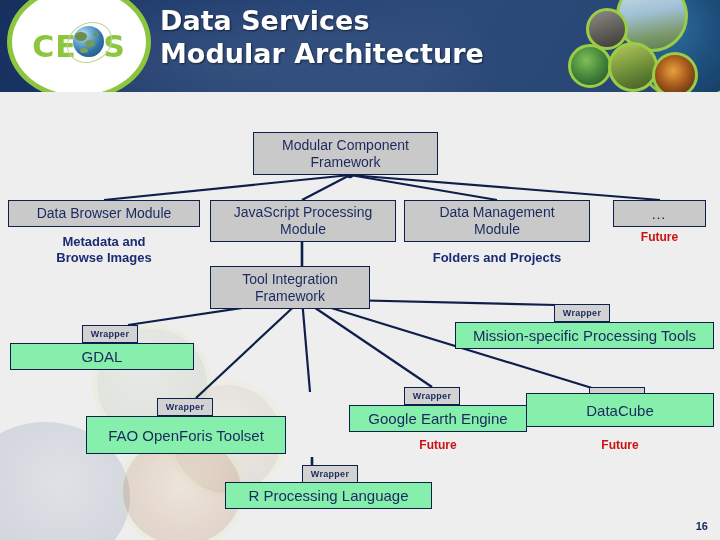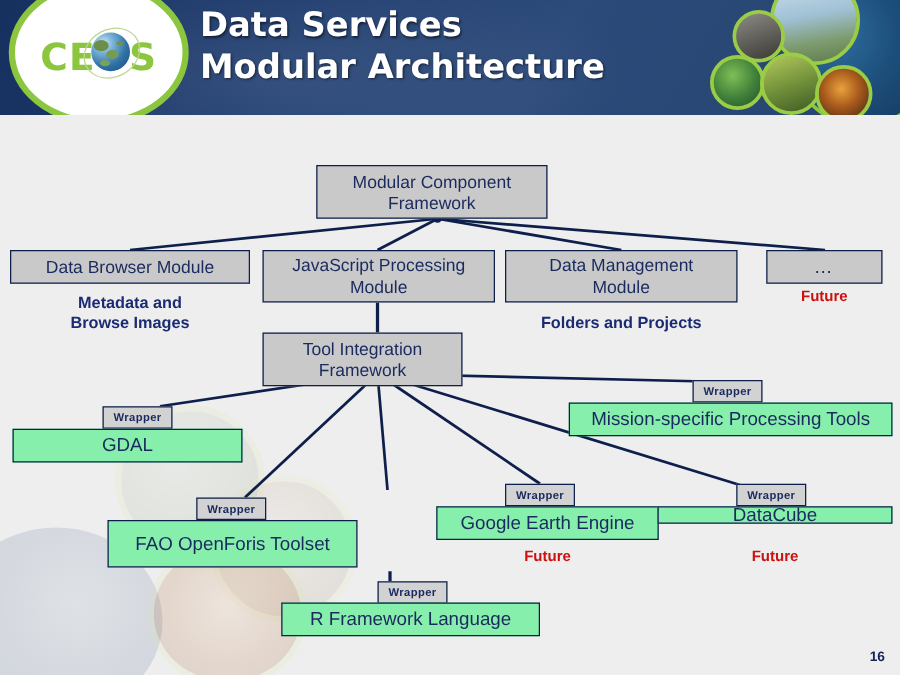--- a/index.html
+++ b/index.html
@@ -232,26 +232,26 @@
     <span>Wrapper</span>
   </div>
   <div class="box salmon" style="left:349px;top:313px;width:178px;height:27px;">
     <span>Google Earth Engine</span>
   </div>
   <div class="future" style="left:349px;top:346px;width:178px;">Future</div>
 
   <div class="box wrapper" style="left:589px;top:295px;width:56px;height:18px;">
     <span>Wrapper</span>
   </div>
-  <div class="box salmon" style="left:526px;top:313px;width:188px;height:14px;">
+  <div class="box salmon" style="left:526px;top:301px;width:188px;height:34px;">
     <span>DataCube</span>
   </div>
   <div class="future" style="left:526px;top:346px;width:188px;">Future</div>
 
   <div class="box wrapper" style="left:302px;top:373px;width:56px;height:18px;">
     <span>Wrapper</span>
   </div>
   <div class="box salmon" style="left:225px;top:390px;width:207px;height:27px;">
-    <span>R Framework Language</span>
+    <span>R Processing Language</span>
   </div>
 
   <div id="slide-number">16</div>
 </div>
 
 </body></html>

